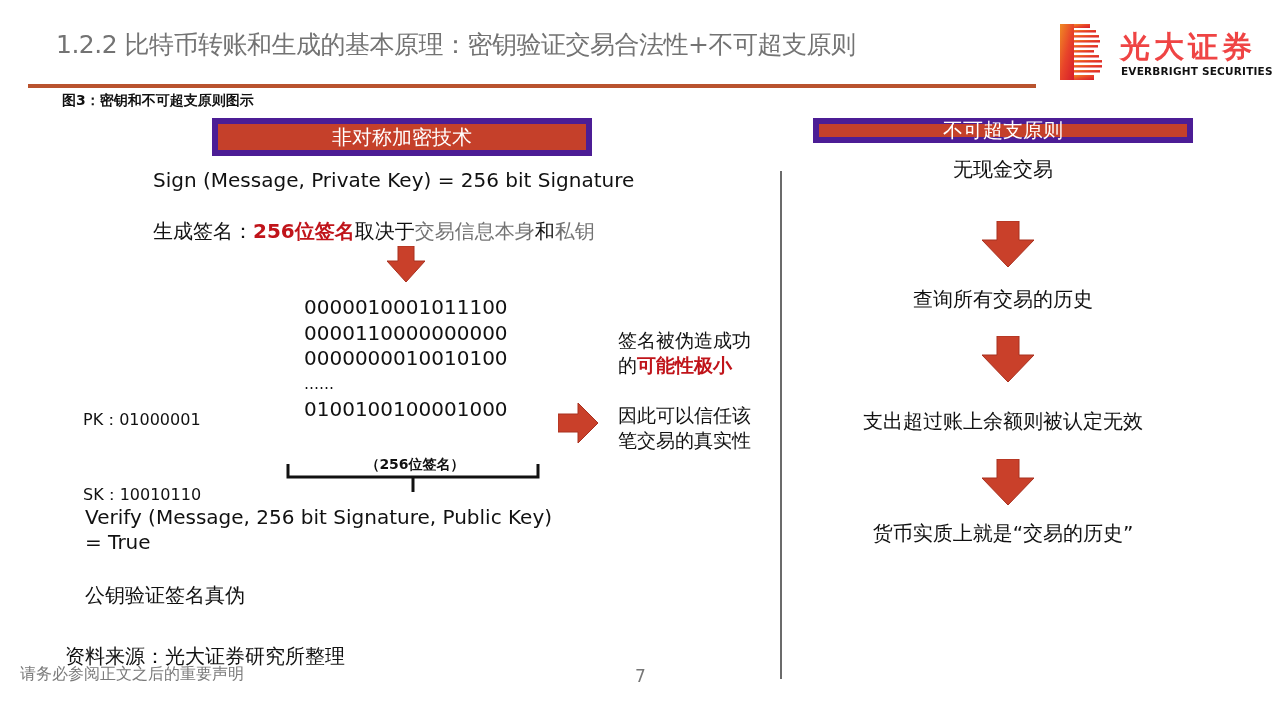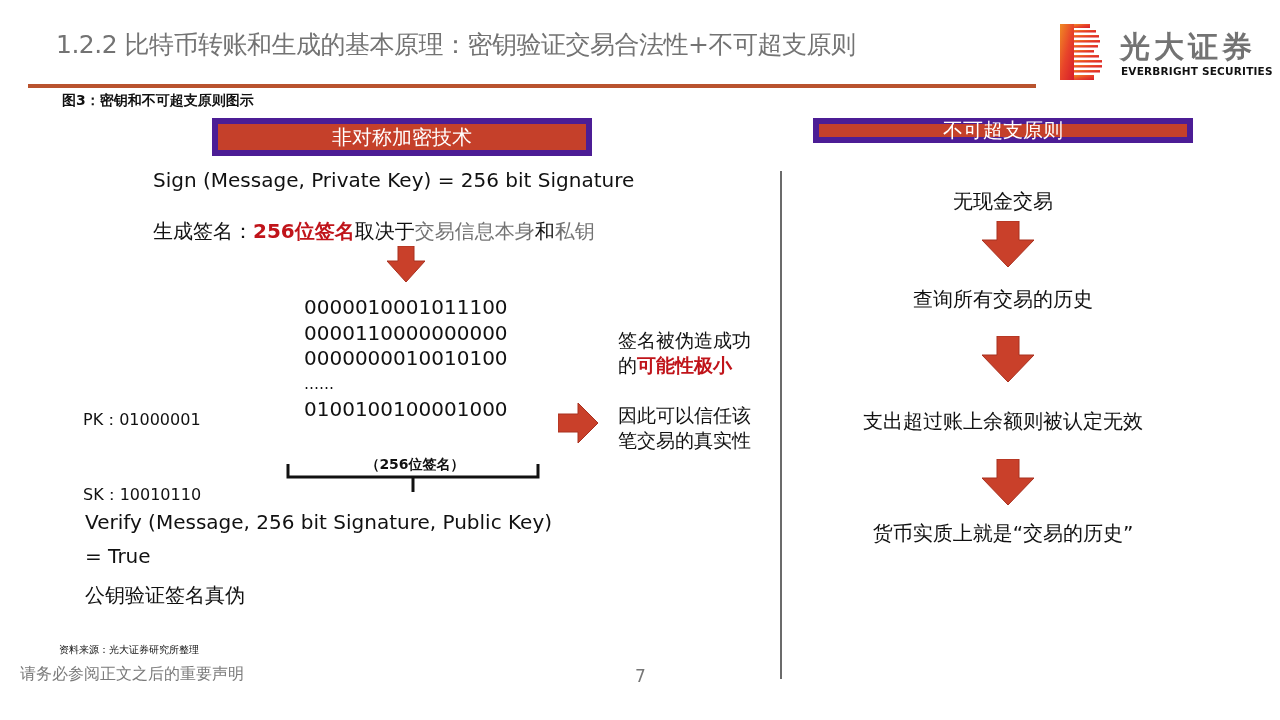--- a/index.html
+++ b/index.html
@@ -2,44 +2,44 @@
 <html><head>
 <meta charset="utf-8">
 <style>
   html, body { margin:0; padding:0; background:#ffffff; }
   body { width:1280px; height:720px; position:relative; overflow:hidden;
          font-family:"DejaVu Sans","Liberation Sans",sans-serif; color:#111; }
   .abs { position:absolute; }
   .title { left:56px; top:28px; font-size:25px; font-weight:normal; letter-spacing:-0.5px; white-space:nowrap; color:#737373; }
   .rule { left:28px; top:84px; width:1008px; height:4px; background:#b9532e; }
   .logo-mark { left:1060px; top:24px; width:42px; height:56px; }
-  .logo-cn { left:1120px; top:27px; font-size:30px; font-weight:bold; letter-spacing:4px; color:#737373; white-space:nowrap; }
+  .logo-cn { left:1120px; top:27px; font-size:30px; font-weight:bold; letter-spacing:4px; color:#ef4444; white-space:nowrap; }
   .logo-en { left:1121px; top:65px; font-size:10.5px; font-weight:bold; color:#111; letter-spacing:0.2px; white-space:nowrap; }
   .fig-caption { left:62px; top:92px; font-size:14px; font-weight:bold; white-space:nowrap; }
   .banner { background:#c5402a; border:6px solid #4c1d95; color:#fff; font-size:20px;
             display:flex; align-items:center; justify-content:center; box-sizing:border-box; }
   .banner-left { left:212px; top:118px; width:380px; height:38px; }
   .banner-right { left:813px; top:118px; width:380px; height:25px; }
   .txt { font-size:20px; white-space:nowrap; }
   .red { color:#c0141a; font-weight:bold; }
   .redn { color:#737373; }
   .sign-formula { left:153px; top:168px; }
   .gen-sig { left:153px; top:218px; }
   .binary { left:304px; top:295px; font-size:20px; line-height:25.5px; text-align:left; width:216px; }
   .keys { left:83px; top:357px; font-size:16px; line-height:25px; white-space:pre; }
   .brace { left:286px; top:458px; width:254px; height:36px; }
   .brace-label { left:360px; top:456px; font-size:14px; font-weight:bold; width:110px; text-align:center; }
-  .verify { left:85px; top:505px; font-size:20px; line-height:34px; width:470px; }
+  .verify { left:85px; top:505px; font-size:20px; line-height:25px; width:470px; }
   .pubkey-verify { left:85px; top:582px; }
   .conclusion { left:618px; top:328px; width:140px; font-size:19px; line-height:25px; }
   .conclusion p { margin:0; }
   .conclusion .gap { height:25px; }
   .divider { left:780px; top:171px; width:2px; height:508px; background:#6b6b6b; }
   .rstep { left:813px; width:380px; text-align:center; font-size:20px; white-space:nowrap; }
-  .source { left:59px; top:643px; font-size:10px; white-space:nowrap; }
+  .source { left:65px; top:643px; font-size:20px; white-space:nowrap; }
   .disclaimer { left:20px; top:664px; font-size:16px; color:#7b7b7b; white-space:nowrap; }
   .pagenum { left:635px; top:666px; font-size:17px; color:#777; }
   svg { display:block; }
 </style>
 </head>
 <body>
 
 <div class="abs title">1.2.2 比特币转账和生成的基本原理：密钥验证交易合法性+不可超支原则</div>
 <div class="abs rule"></div>
 
@@ -124,21 +124,21 @@
   <div class="gap"></div>
   <p>因此可以信任该笔交易的真实性</p>
 </div>
 
 <div class="abs divider"></div>
 
 <div class="abs banner banner-right">
   <span>不可超支原则</span>
 </div>
 
-<div class="abs rstep" style="top:188px;">无现金交易</div>
+<div class="abs rstep" style="top:156px;">无现金交易</div>
 <div class="abs" style="left:982px; top:221px;">
   <svg width="52" height="46" viewBox="0 0 52 46">
       <polygon points="15,0 37,0 37,19 52,19 26,46 0,19 15,19" fill="#c9402a" stroke="#a8301f" stroke-width="1"></polygon>
     </svg>
 </div>
 <div class="abs rstep" style="top:286px;">查询所有交易的历史</div>
 <div class="abs" style="left:982px; top:336px;">
   <svg width="52" height="46" viewBox="0 0 52 46">
       <polygon points="15,0 37,0 37,19 52,19 26,46 0,19 15,19" fill="#c9402a" stroke="#a8301f" stroke-width="1"></polygon>
     </svg>

